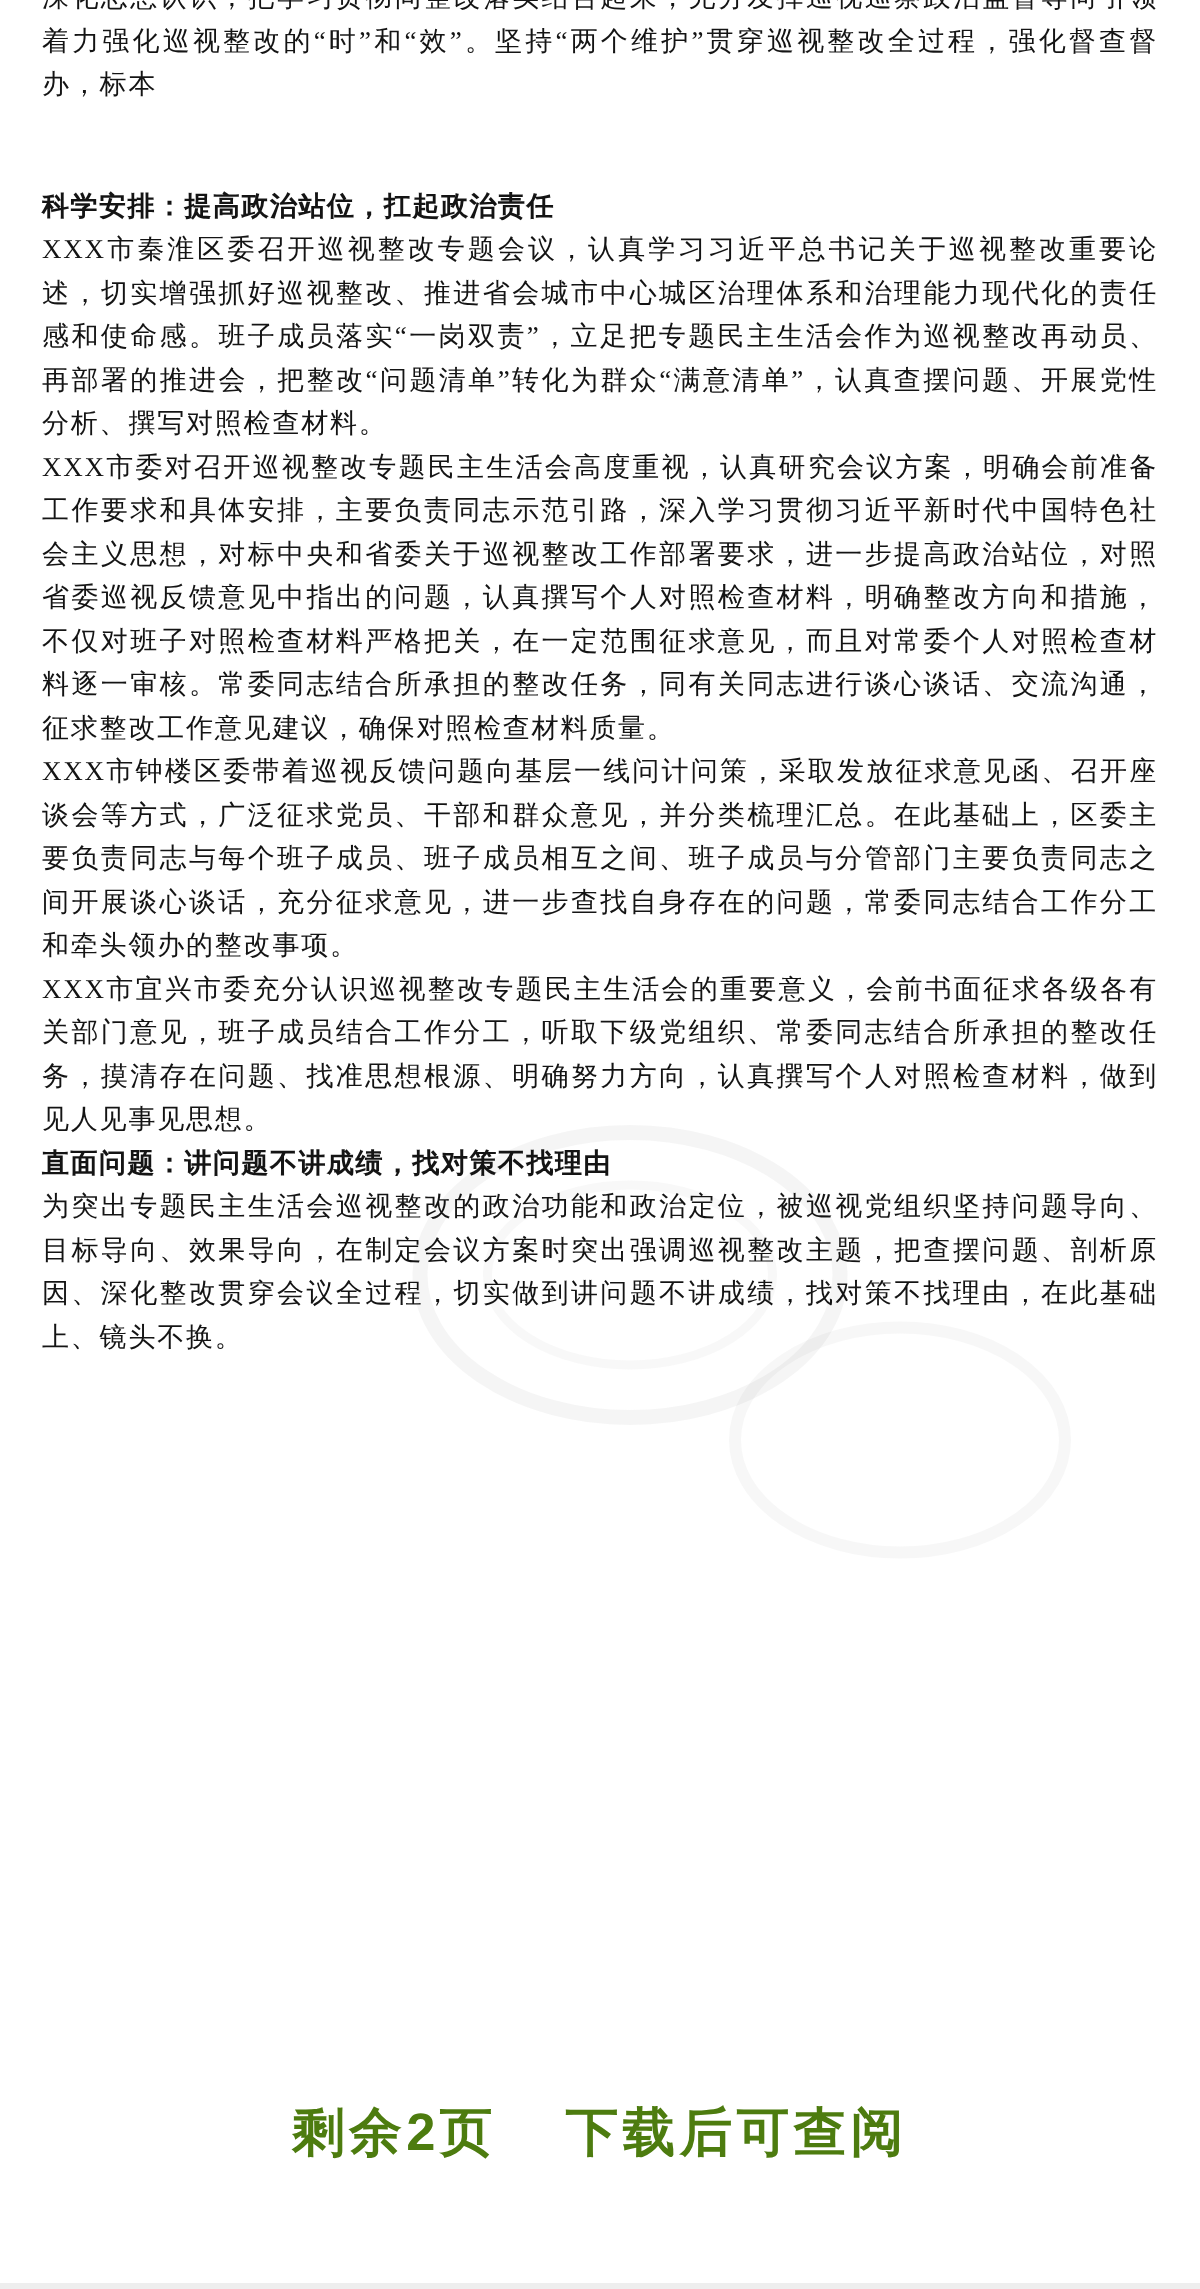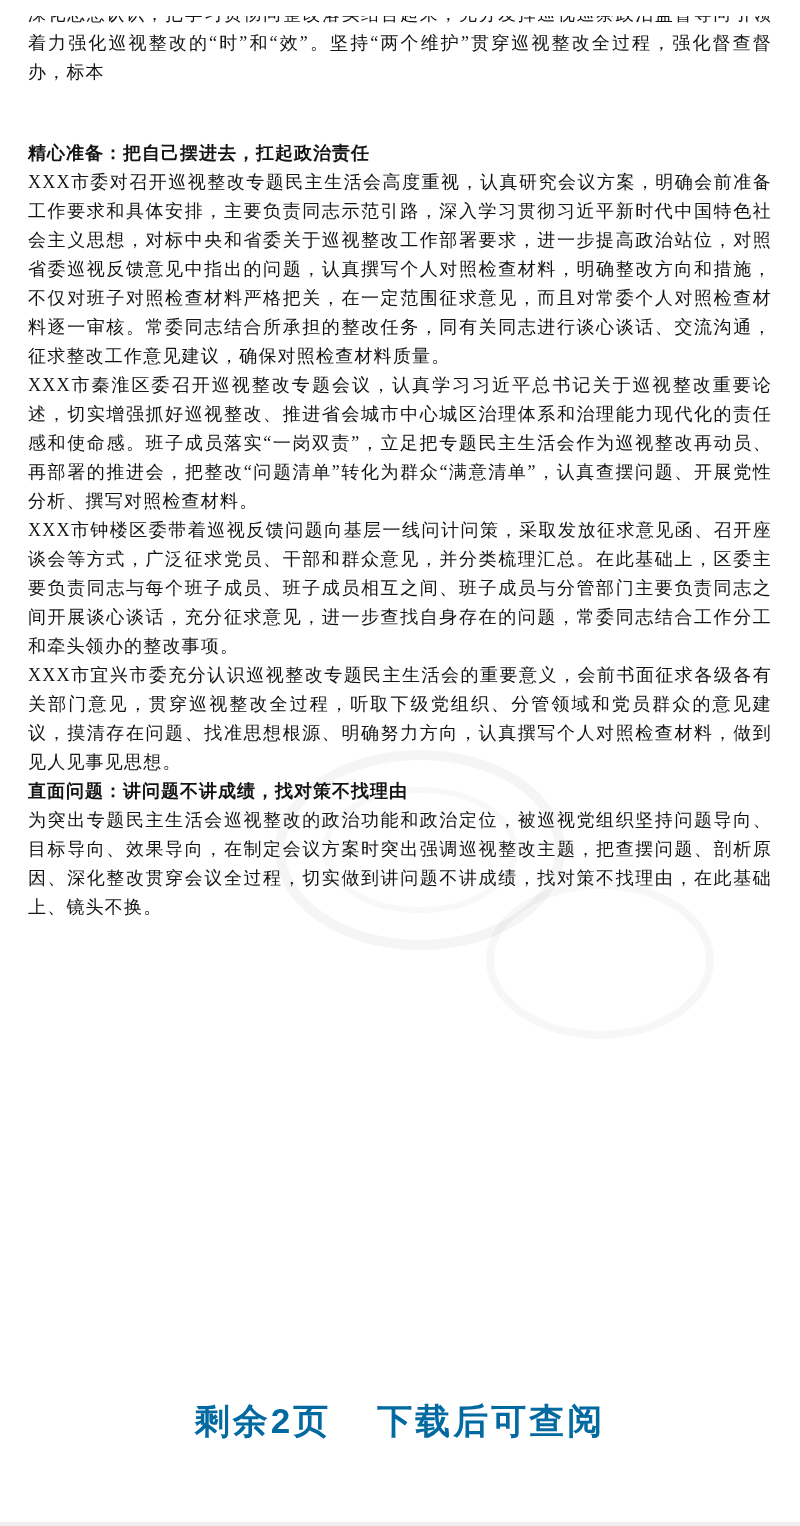--- a/index.html
+++ b/index.html
@@ -7,21 +7,21 @@
     position: relative;
     width: 800px;
     height: 1526px;
     margin: 0 auto;
     background: #ffffff;
     overflow: hidden;
     font-family: "Liberation Serif", "DejaVu Serif", serif;
   }
   .text-col {
     position: relative;
-    padding: 16px 28px;
+    padding: 0 28px;
     z-index: 2;
   }
   .para {
     margin: 0;
     font-size: 18px;
     line-height: 29px;
     letter-spacing: 1.2px;
     text-align: justify;
     color: #141414;
     word-break: break-all;
@@ -41,21 +41,21 @@
     position: absolute;
     left: 0;
     right: 0;
     top: 1398px;
     z-index: 3;
     text-align: center;
     font-family: "Liberation Sans", "DejaVu Sans", sans-serif;
     font-weight: 700;
     font-size: 35px;
     letter-spacing: 3px;
-    color: #0369a1;
+    color: #4d7c0f;
   }
   .notice-gap { display: inline-block; width: 46px; }
   .bottom-edge {
     position: absolute;
     left: 0; right: 0; bottom: 0;
     height: 4px;
     background: #eeeeee;
   }
   .wm {
     position: absolute;
@@ -82,25 +82,25 @@
 
     <div class="clip-line">
       <p class="para">深化思想认识，把学习贯彻同整改落实结合起来，充分发挥巡视巡察政治监督导向引领作用，要</p>
     </div>
 
     <p class="para">着力强化巡视整改的“时”和“效”。坚持“两个维护”贯穿巡视整改全过程，强化督查督办，标本</p>
 
     <div class="gap"></div>
 
     <div>
-        <p class="para heading">精心准备：把自己摆进去，扛起政治责任</p>
+        <p class="para heading">科学安排：提高政治站位，扛起政治责任</p>
+        <p class="para">XXX市秦淮区委召开巡视整改专题会议，认真学习习近平总书记关于巡视整改重要论述，切实增强抓好巡视整改、推进省会城市中心城区治理体系和治理能力现代化的责任感和使命感。班子成员落实“一岗双责”，立足把专题民主生活会作为巡视整改再动员、再部署的推进会，把整改“问题清单”转化为群众“满意清单”，认真查摆问题、开展党性分析、撰写对照检查材料。</p>
         <p class="para">XXX市委对召开巡视整改专题民主生活会高度重视，认真研究会议方案，明确会前准备工作要求和具体安排，主要负责同志示范引路，深入学习贯彻习近平新时代中国特色社会主义思想，对标中央和省委关于巡视整改工作部署要求，进一步提高政治站位，对照省委巡视反馈意见中指出的问题，认真撰写个人对照检查材料，明确整改方向和措施，不仅对班子对照检查材料严格把关，在一定范围征求意见，而且对常委个人对照检查材料逐一审核。常委同志结合所承担的整改任务，同有关同志进行谈心谈话、交流沟通，征求整改工作意见建议，确保对照检查材料质量。</p>
-        <p class="para">XXX市秦淮区委召开巡视整改专题会议，认真学习习近平总书记关于巡视整改重要论述，切实增强抓好巡视整改、推进省会城市中心城区治理体系和治理能力现代化的责任感和使命感。班子成员落实“一岗双责”，立足把专题民主生活会作为巡视整改再动员、再部署的推进会，把整改“问题清单”转化为群众“满意清单”，认真查摆问题、开展党性分析、撰写对照检查材料。</p>
         <p class="para">XXX市钟楼区委带着巡视反馈问题向基层一线问计问策，采取发放征求意见函、召开座谈会等方式，广泛征求党员、干部和群众意见，并分类梳理汇总。在此基础上，区委主要负责同志与每个班子成员、班子成员相互之间、班子成员与分管部门主要负责同志之间开展谈心谈话，充分征求意见，进一步查找自身存在的问题，常委同志结合工作分工和牵头领办的整改事项。</p>
-        <p class="para">XXX市宜兴市委充分认识巡视整改专题民主生活会的重要意义，会前书面征求各级各有关部门意见，贯穿巡视整改全过程，听取下级党组织、分管领域和党员群众的意见建议，摸清存在问题、找准思想根源、明确努力方向，认真撰写个人对照检查材料，做到见人见事见思想。</p>
+        <p class="para">XXX市宜兴市委充分认识巡视整改专题民主生活会的重要意义，会前书面征求各级各有关部门意见，班子成员结合工作分工，听取下级党组织、常委同志结合所承担的整改任务，摸清存在问题、找准思想根源、明确努力方向，认真撰写个人对照检查材料，做到见人见事见思想。</p>
         <p class="para heading">直面问题：讲问题不讲成绩，找对策不找理由</p>
         <p class="para">为突出专题民主生活会巡视整改的政治功能和政治定位，被巡视党组织坚持问题导向、目标导向、效果导向，在制定会议方案时突出强调巡视整改主题，把查摆问题、剖析原因、深化整改贯穿会议全过程，切实做到讲问题不讲成绩，找对策不找理由，在此基础上、镜头不换。</p>
       </div>
 
   </div>
 
   <div class="footer-notice">
     <span>剩余2页</span><span class="notice-gap"></span><span>下载后可查阅</span>
   </div>
 

